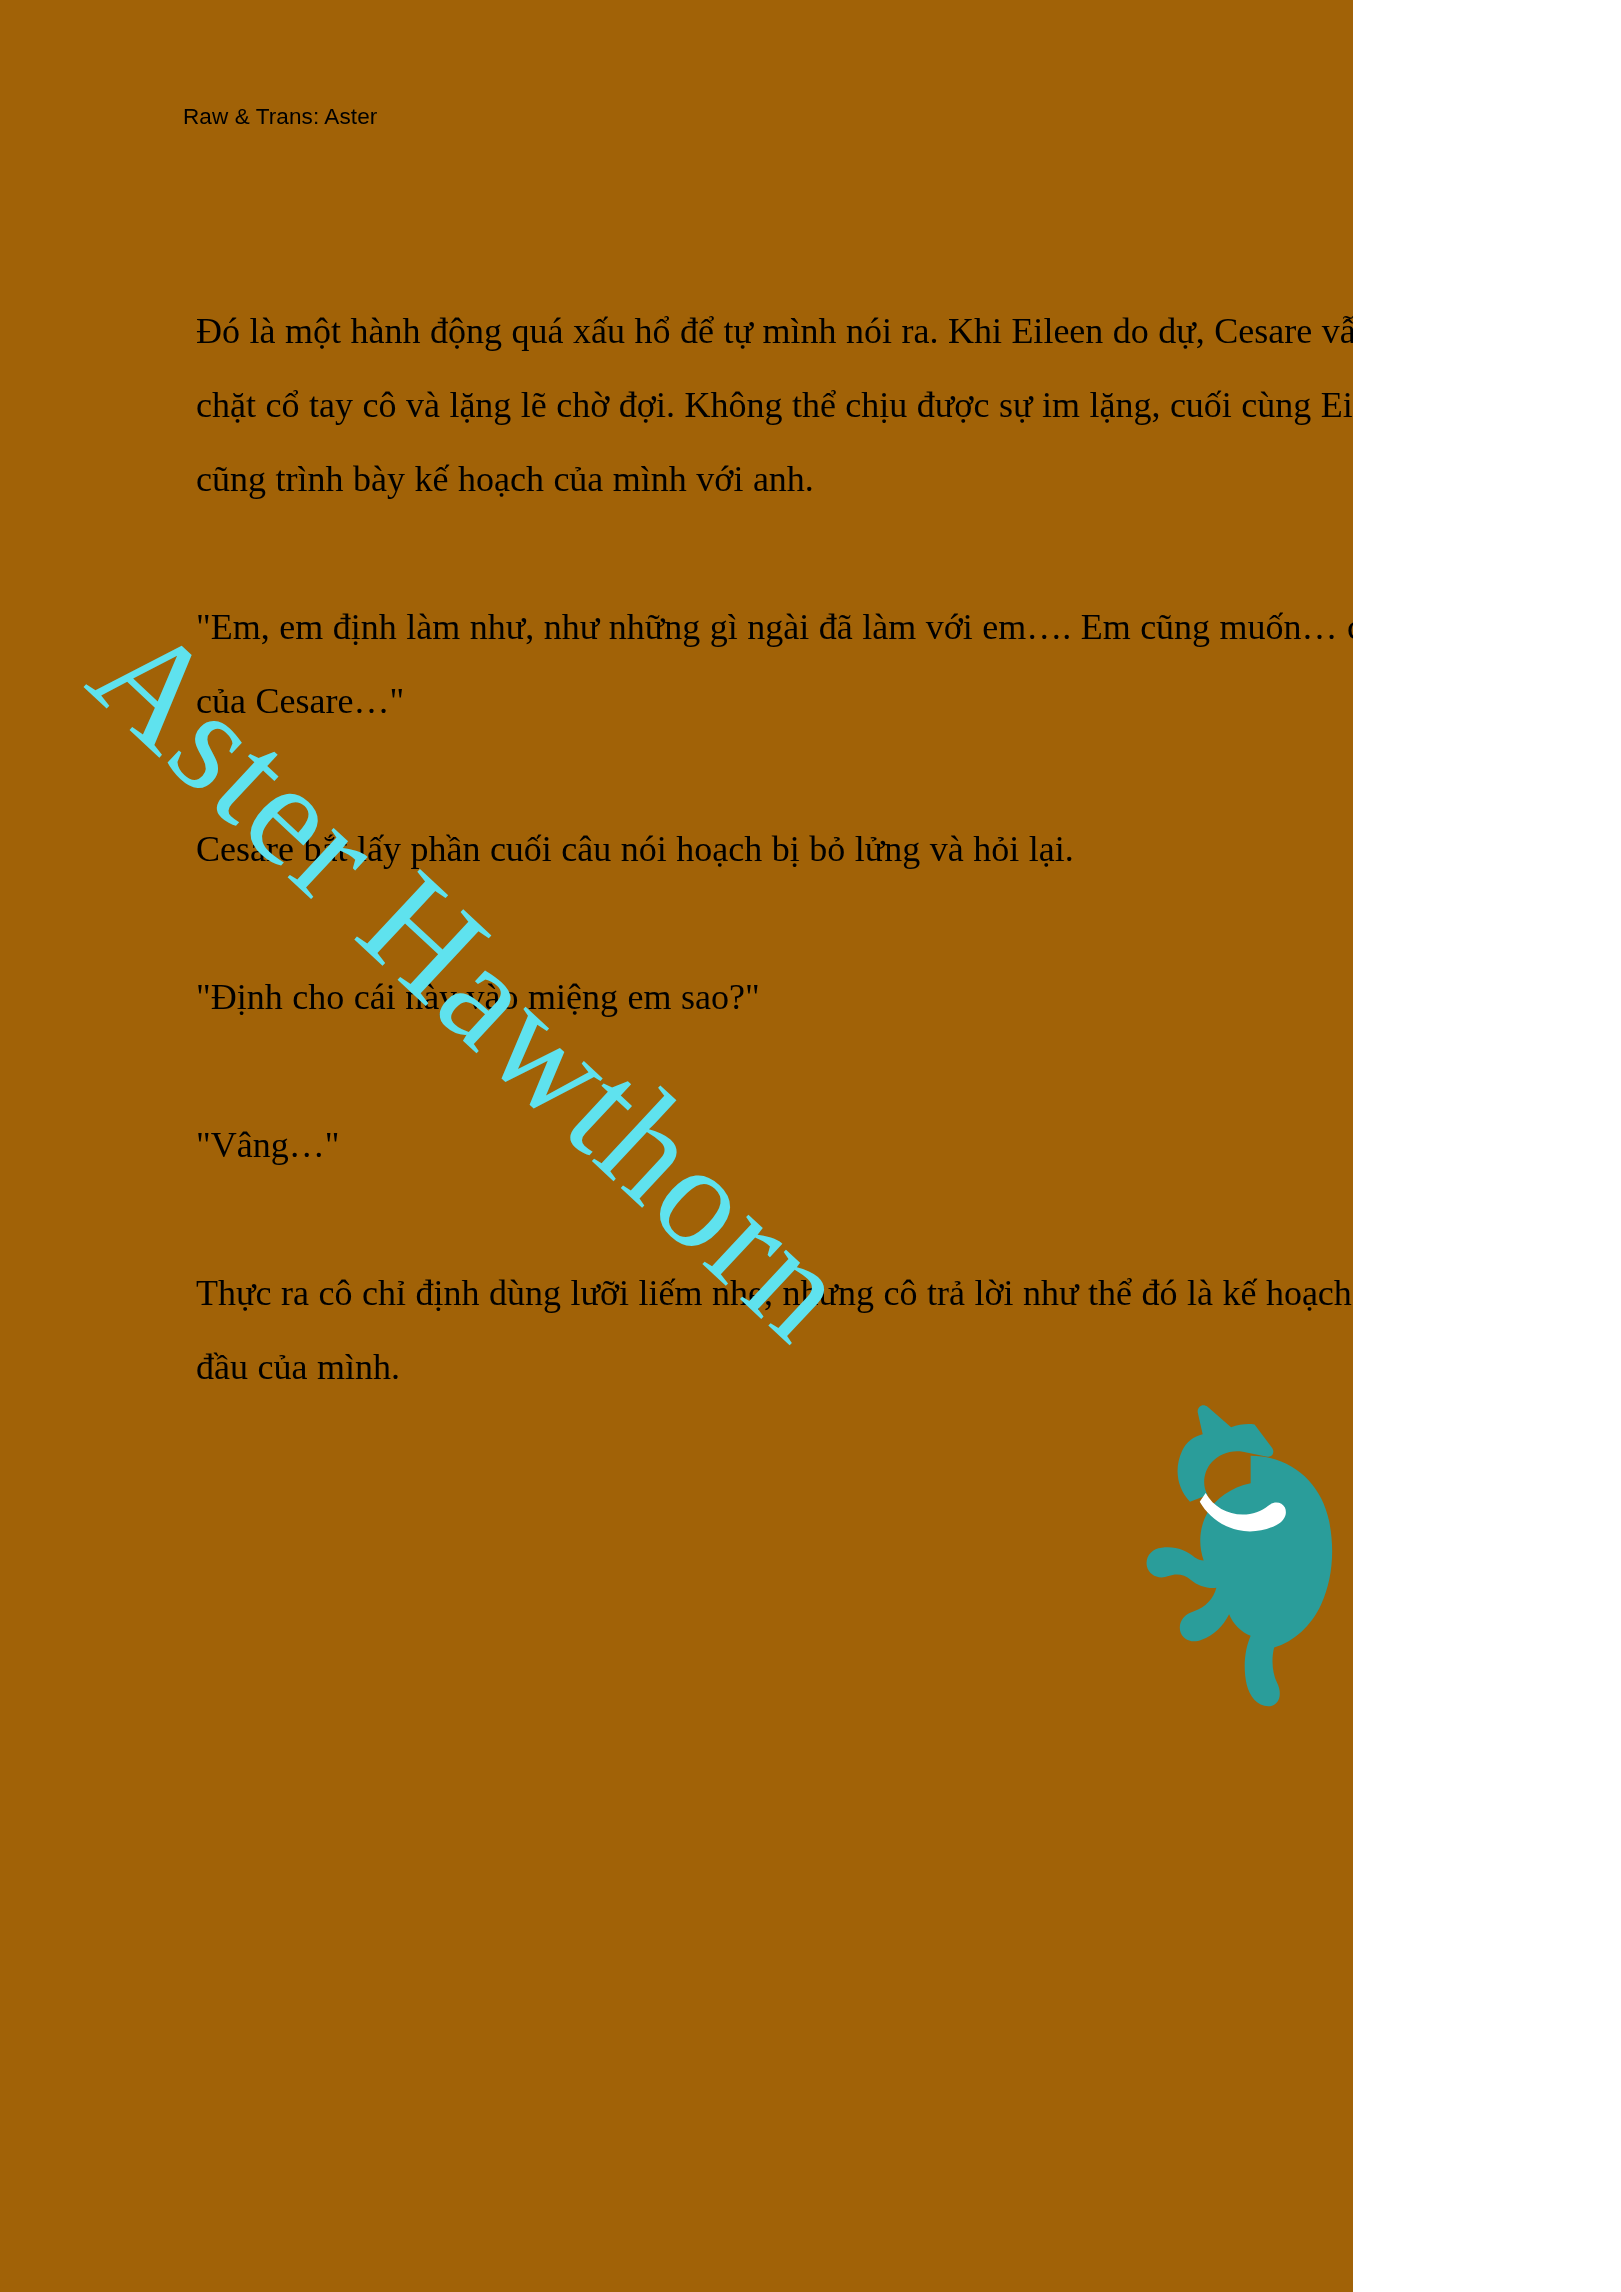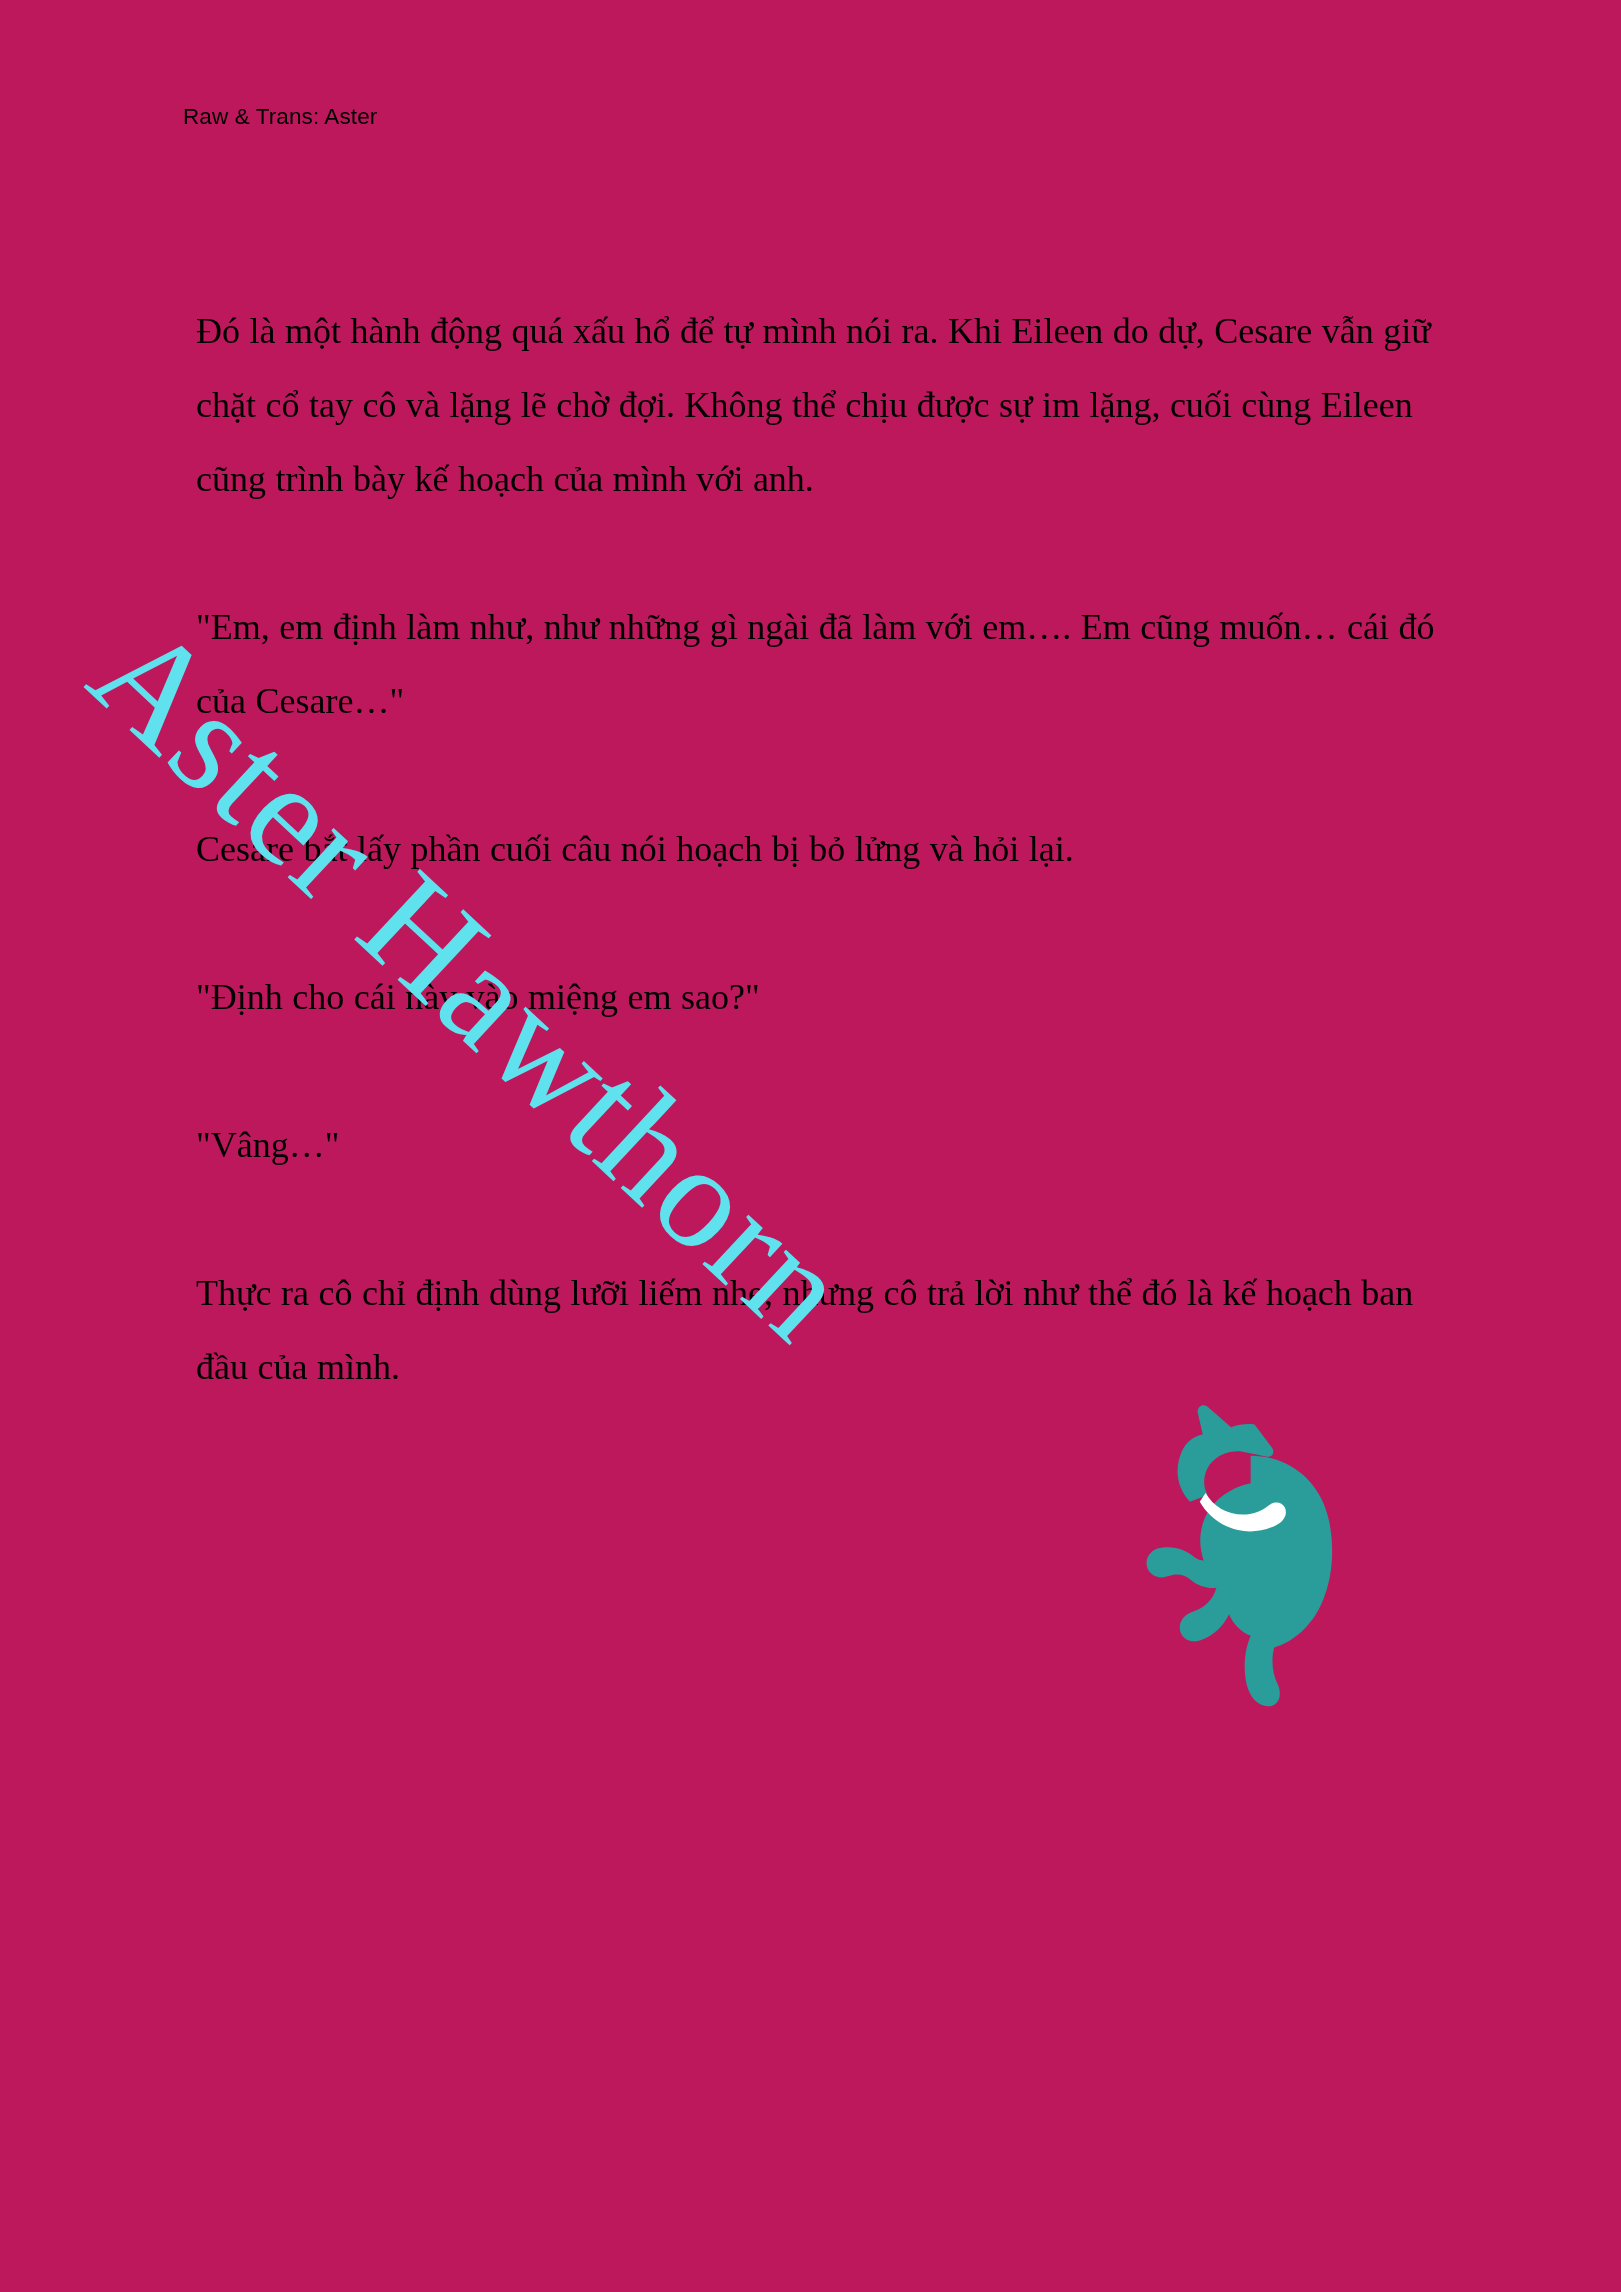--- a/index.html
+++ b/index.html
@@ -5,23 +5,23 @@
   html, body {
     margin: 0;
     padding: 0;
     background: #ffffff;
   }
   body {
     font-family: "Liberation Serif", "DejaVu Serif", serif;
   }
   .page {
     position: relative;
-    width: 1621px;
+    width: 1353px;
     height: 2293px;
-    background: #be185d;
+    background: #a16207;
     overflow: hidden;
     box-sizing: border-box;
     padding-left: 8px;
   }
 
   
   .page-header {
     position: absolute;
     top: 103px;
     left: 183px;

